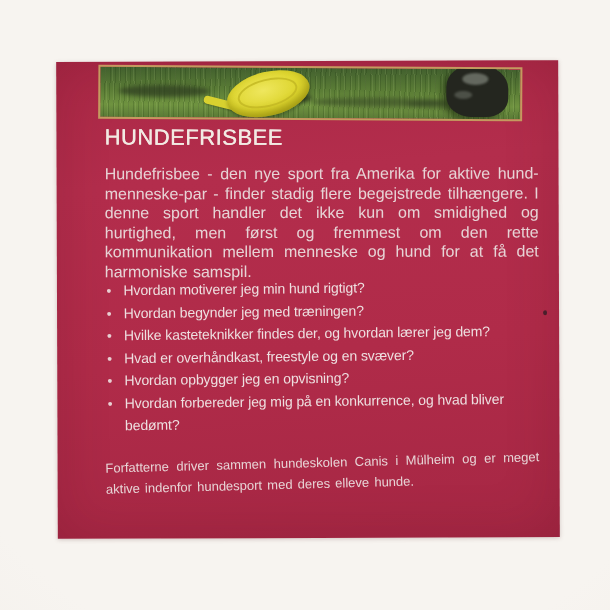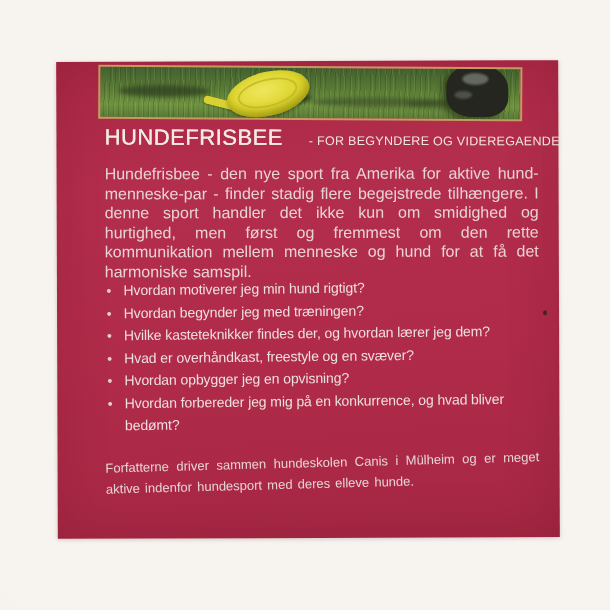--- a/index.html
+++ b/index.html
@@ -58,21 +58,21 @@
     box-shadow:-4px 3px 6px rgba(20,30,10,.5);
   }
   .dog-highlight {
     position:absolute; left:16px; top:8px; width:26px; height:12px;
     background:#757a70; border-radius:50%; opacity:.8; filter:blur(1px);
   }
   .dog-highlight.h2 { left:8px; top:26px; width:18px; height:8px; opacity:.5; }
   
   .title-row {
     position:absolute; left:48px; top:64px; width:438px;
-    display:flex; align-items:baseline; gap:26px; white-space:nowrap;
+    display:flex; align-items:baseline; gap:14px; white-space:nowrap;
     transform:rotate(0.3deg); color:#f2eae3;
   }
   .title {
     font-size:22px; letter-spacing:.5px; font-weight:400;
     text-shadow:.4px 0 0 currentColor;
   }
   .subtitle { font-size:12.5px; letter-spacing:.3px; color:#efe5e0; }
   .intro {
     position:absolute; left:48px; top:103px; width:434px;
     font-size:16px; line-height:19.5px; word-spacing:1px;
@@ -114,21 +114,20 @@
         <div class="frisbee-rim"></div>
       </div>
       <div class="dog">
         <div class="dog-highlight"></div>
         <div class="dog-highlight h2"></div>
       </div>
     </div>
 
     <div class="title-row">
       <span class="title">HUNDEFRISBEE</span>
-      <span class="subtitle">- FOR BEGYNDERE OG VIDEREGAENDE</span>
     </div>
 
     <div class="intro">Hundefrisbee - den nye sport fra Amerika for aktive hund-menneske-par - finder stadig flere begejstrede tilhængere. I denne sport handler det ikke kun om smidighed og hurtighed, men først og fremmest om den rette kommunikation mellem menneske og hund for at få det harmoniske samspil.</div>
 
     <ul class="questions">
 
         <li class="q">
           <span class="dot">•</span>
           <span class="q-text">Hvordan motiverer jeg min hund rigtigt?</span>
         </li>

